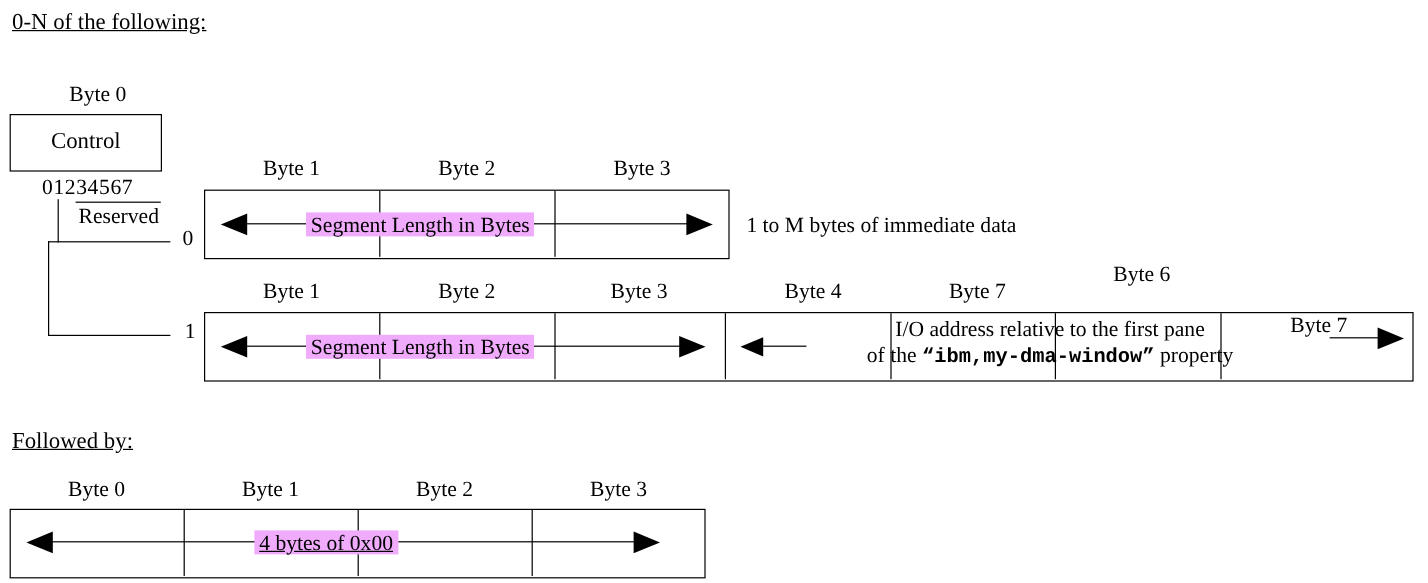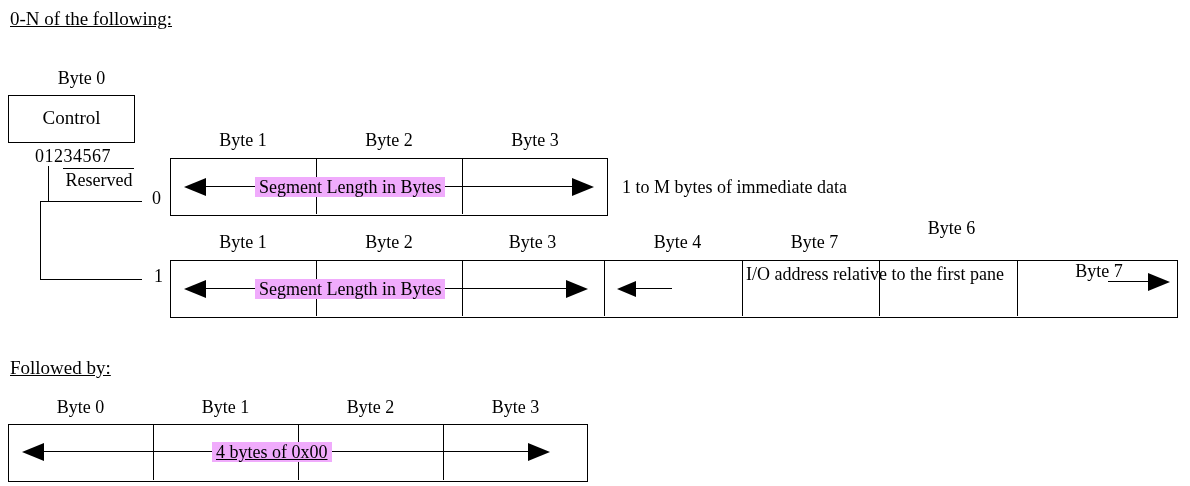--- a/index.html
+++ b/index.html
@@ -186,20 +186,23 @@
   <div class="arrow-line" style="left:205px; top:288px; width:380px;"></div>
   <div class="arrow-head right" style="left:566px; top:280px;"></div>
   <div class="span-text" style="left:255px; top:279px;">Segment Length in Bytes</div>
 
   <div class="arrow-head left sm" style="left:617px; top:281px;"></div>
   <div class="arrow-line" style="left:636px; top:288px; width:36px;"></div>
   <div class="arrow-line" style="left:1108px; top:281px; width:43px;"></div>
   <div class="arrow-head right" style="left:1148px; top:273px;"></div>
 
   <div class="io-text" style="left:615px; top:264px; width:520px;">I/O address relative to the first pane</div>
+  <div class="io-text" style="left:615px; top:286px; width:520px;">
+    <span>of the </span><span class="mono">“ibm,my-dma-window”</span><span> property</span>
+  </div>
 
   <div class="abs heading" style="left:10px; top:357px;">Followed by:</div>
 
   <div class="abs byte-label" style="left:8px; top:397px; width:145px;">Byte 0</div>
   <div class="abs byte-label" style="left:153px; top:397px; width:145px;">Byte 1</div>
   <div class="abs byte-label" style="left:298px; top:397px; width:145px;">Byte 2</div>
   <div class="abs byte-label" style="left:443px; top:397px; width:145px;">Byte 3</div>
 
   <div class="abs box" style="left:8px; top:424px; width:580px; height:58px;">
     <div class="abs cell-div" style="left:143.7px; top:0; height:55.4px;"></div>

